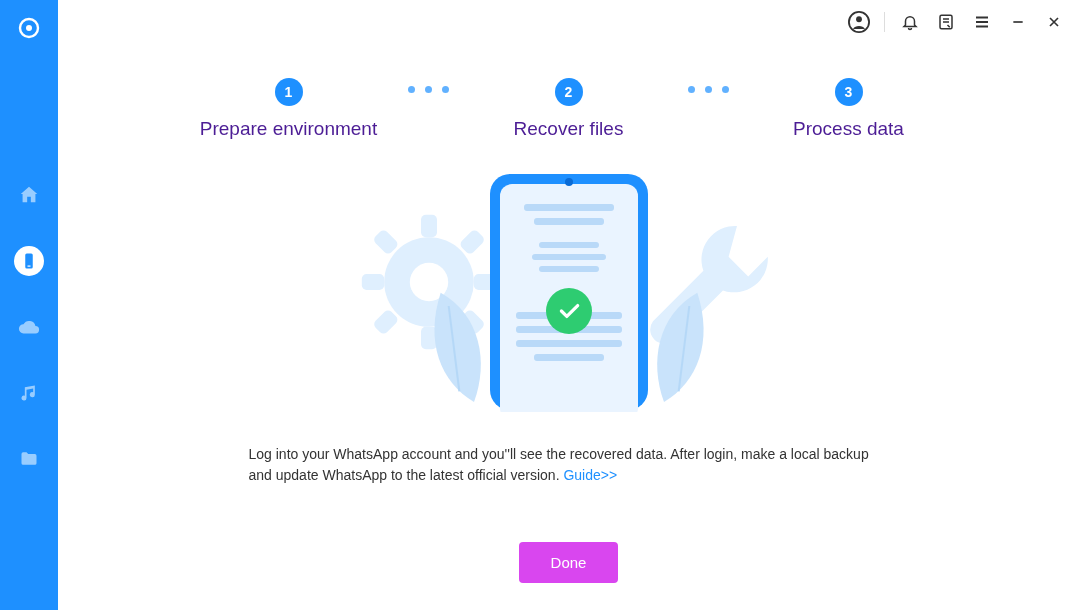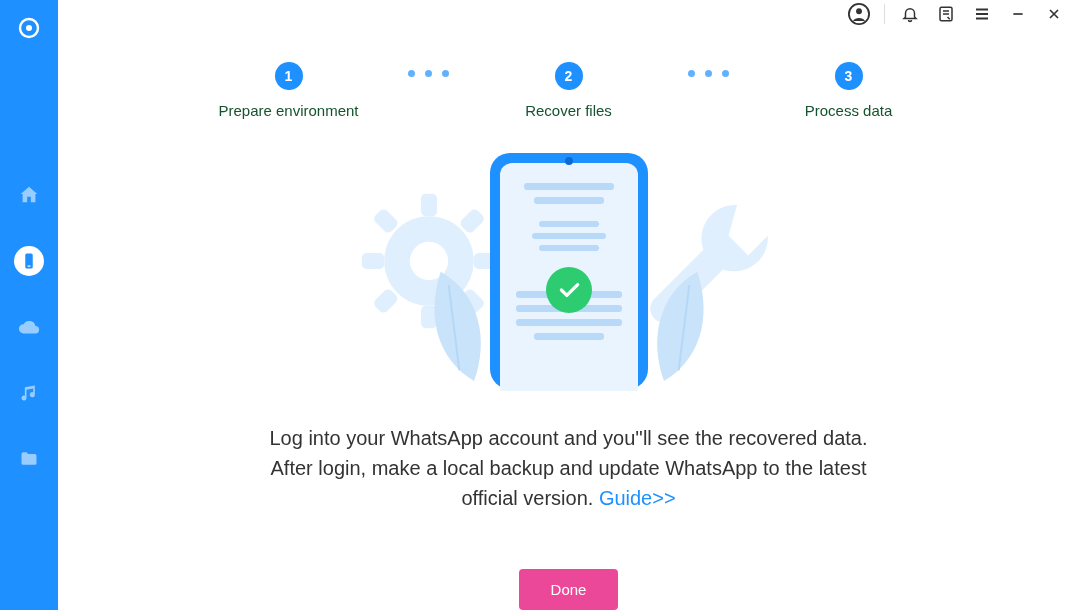--- a/index.html
+++ b/index.html
@@ -18,36 +18,36 @@
 .titlebar { height: 44px; display: flex; align-items: center; justify-content: flex-end; padding-right: 14px; gap: 14px; }
 .titlebar .icon-btn { width: 22px; height: 22px; display:flex; align-items:center; justify-content:center; cursor:pointer; color:#333; }
 .titlebar .sep { width:1px; height:20px; background:#ddd; }
 .account-icon { color:#1e90ff; }
 
 .content { flex:1; display:flex; flex-direction:column; align-items:center; }
 
 .steps { display:flex; align-items:flex-start; justify-content:center; gap:0; margin-top:34px; width: 100%; }
 .step { display:flex; flex-direction:column; align-items:center; width: 220px; }
 .step-badge { width:28px; height:28px; border-radius:50%; background:#1e90ff; color:#fff; display:flex; align-items:center; justify-content:center; font-weight:600; font-size:14px; margin-bottom:12px; }
-.step-label { color:#14532d; font-size:15px; }
+.step-label { color:#4c1d95; font-size:19px; }
 .dots { display:flex; align-items:center; gap:10px; margin-top:8px; width: 60px; justify-content:center; }
 .dots span { width:7px; height:7px; border-radius:50%; background:#1e90ff; opacity:0.7; }
 
 .illustration { margin-top: 32px; width: 520px; height: 230px; position: relative; }
 .illus-leaf { position:absolute; fill:#cfe7fb; }
 .illus-gear { position:absolute; left: 40px; top: 30px; width: 160px; height: 160px; }
 .illus-wrench { position:absolute; right: 40px; top: 40px; width: 160px; height: 140px; }
 .illus-phone { position:absolute; left:50%; transform:translateX(-50%); top:0; width: 172px; height: 240px; }
 .illus-badge { position:absolute; left:50%; top: 116px; transform:translateX(-50%); width:46px; height:46px; border-radius:50%; background:#2ecc71; display:flex; align-items:center; justify-content:center; }
 .illus-badge svg { color:#fff; }
 
-.message { margin-top: 42px; max-width: 640px; text-align:center; color:#333; font-size:20px; line-height:1.5; }
+.message { margin-top: 42px; max-width: 640px; color:#333; font-size:14px; line-height:1.5; }
 .message a { color:#1e90ff; text-decoration:none; cursor:pointer; }
 
-.done-btn { margin-top: 56px; background:#ec4899; color:#fff; border:none; padding: 12px 32px; font-size:15px; border-radius:4px; cursor:pointer; }
+.done-btn { margin-top: 56px; background:#d946ef; color:#fff; border:none; padding: 12px 32px; font-size:15px; border-radius:4px; cursor:pointer; }
 </style>
 </head>
 <body>
 
 <div class="app">
 
   <div class="sidebar">
     <div class="sidebar-logo">
       <svg width="24" height="24" viewBox="0 0 24 24" fill="none" stroke="#fff" stroke-width="2.4">
           <circle cx="12" cy="12" r="9"></circle>

